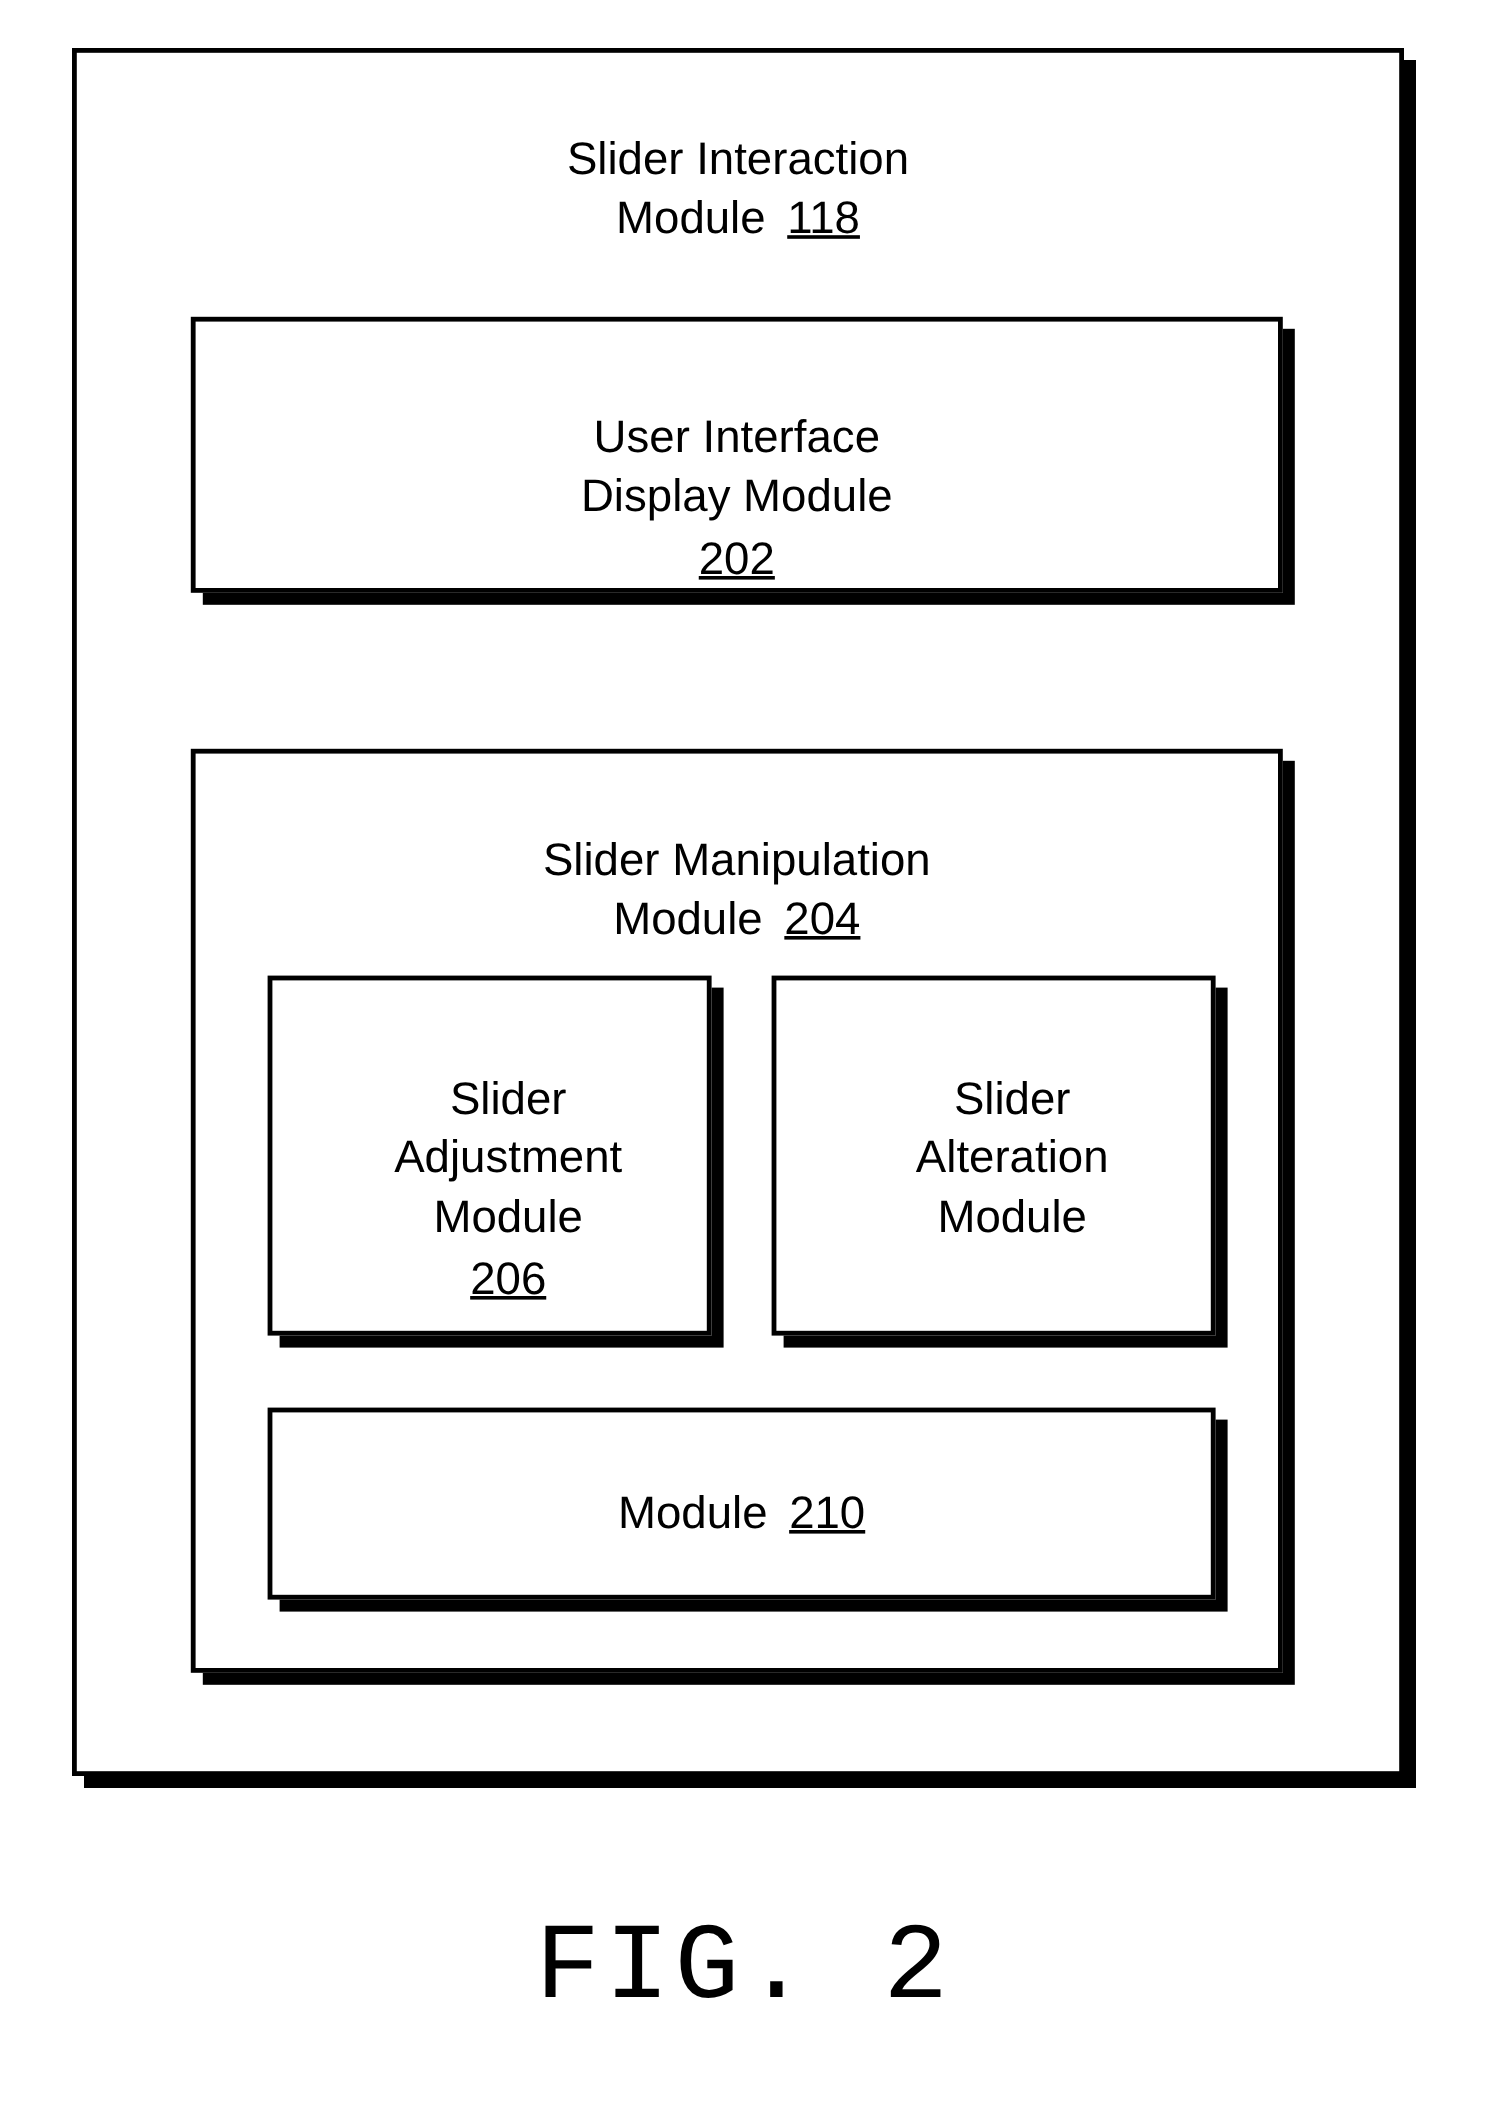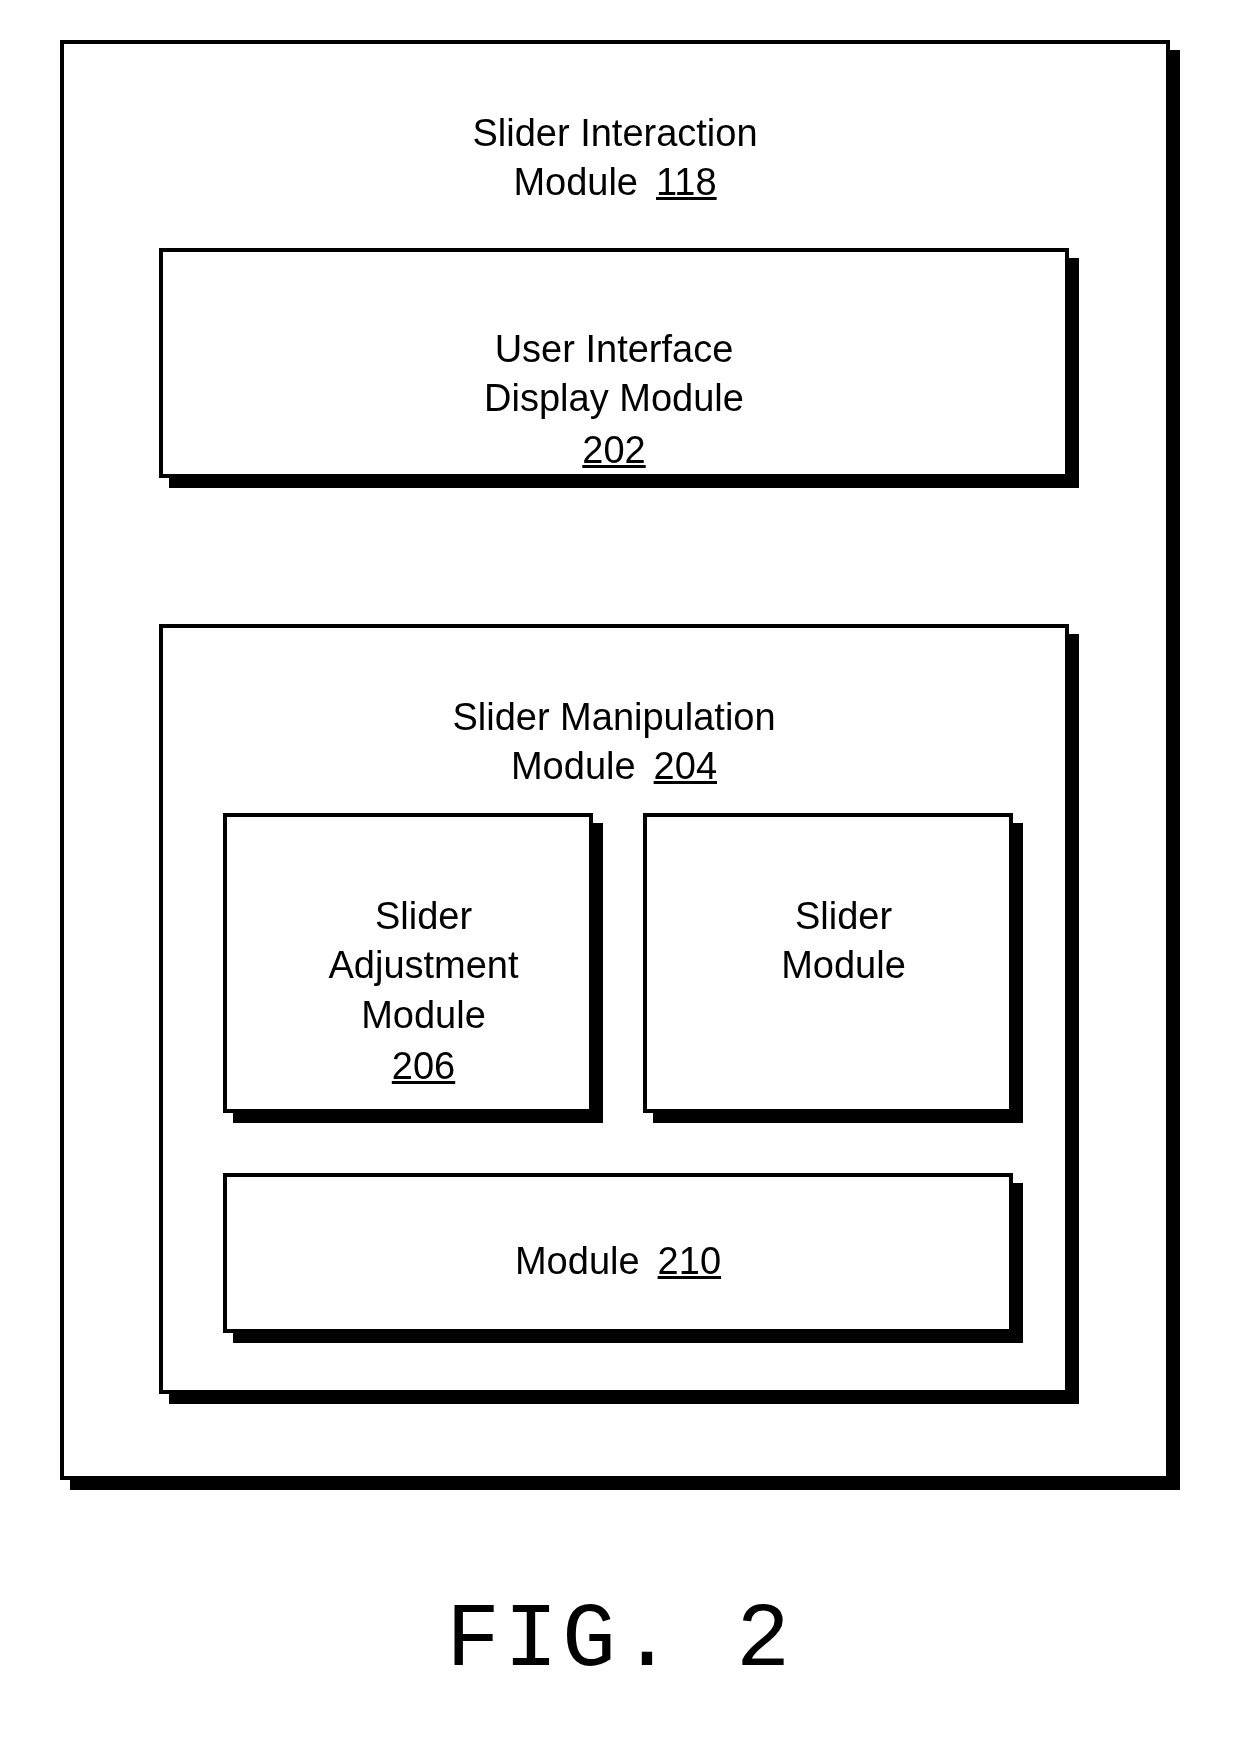--- a/index.html
+++ b/index.html
@@ -49,21 +49,21 @@
   
   .outer {
     left: 0; top: 0;
     width: 1110px;
     height: 1440px;
   }
   .outer .title-area { top: 30px; margin-top: 35px; }
   
   .ui-display {
     left: 95px;
-    top: 204px;
+    top: 220px;
     width: 910px;
     height: 230px;
   }
   .ui-display .title-area { top: 38px; }
   
   .manip {
     left: 95px;
     top: 580px;
     width: 910px;
     height: 770px;
@@ -134,20 +134,21 @@
           <span class="label-line">Slider</span>
           <span class="label-line">Adjustment</span>
           <span class="label-line">Module</span>
           <span class="num-line">206</span>
         </div>
       </div>
 
       <div class="shadow-box alt small">
         <div class="title-area">
           <span class="label-line">Slider</span>
+          <span class="label-line">Alteration</span>
           <span class="label-line">Module</span>
         </div>
       </div>
 
       <div class="shadow-box range">
         <div class="title-area">
           <span>Module</span><span class="num-inline">210</span>
         </div>
       </div>
 

